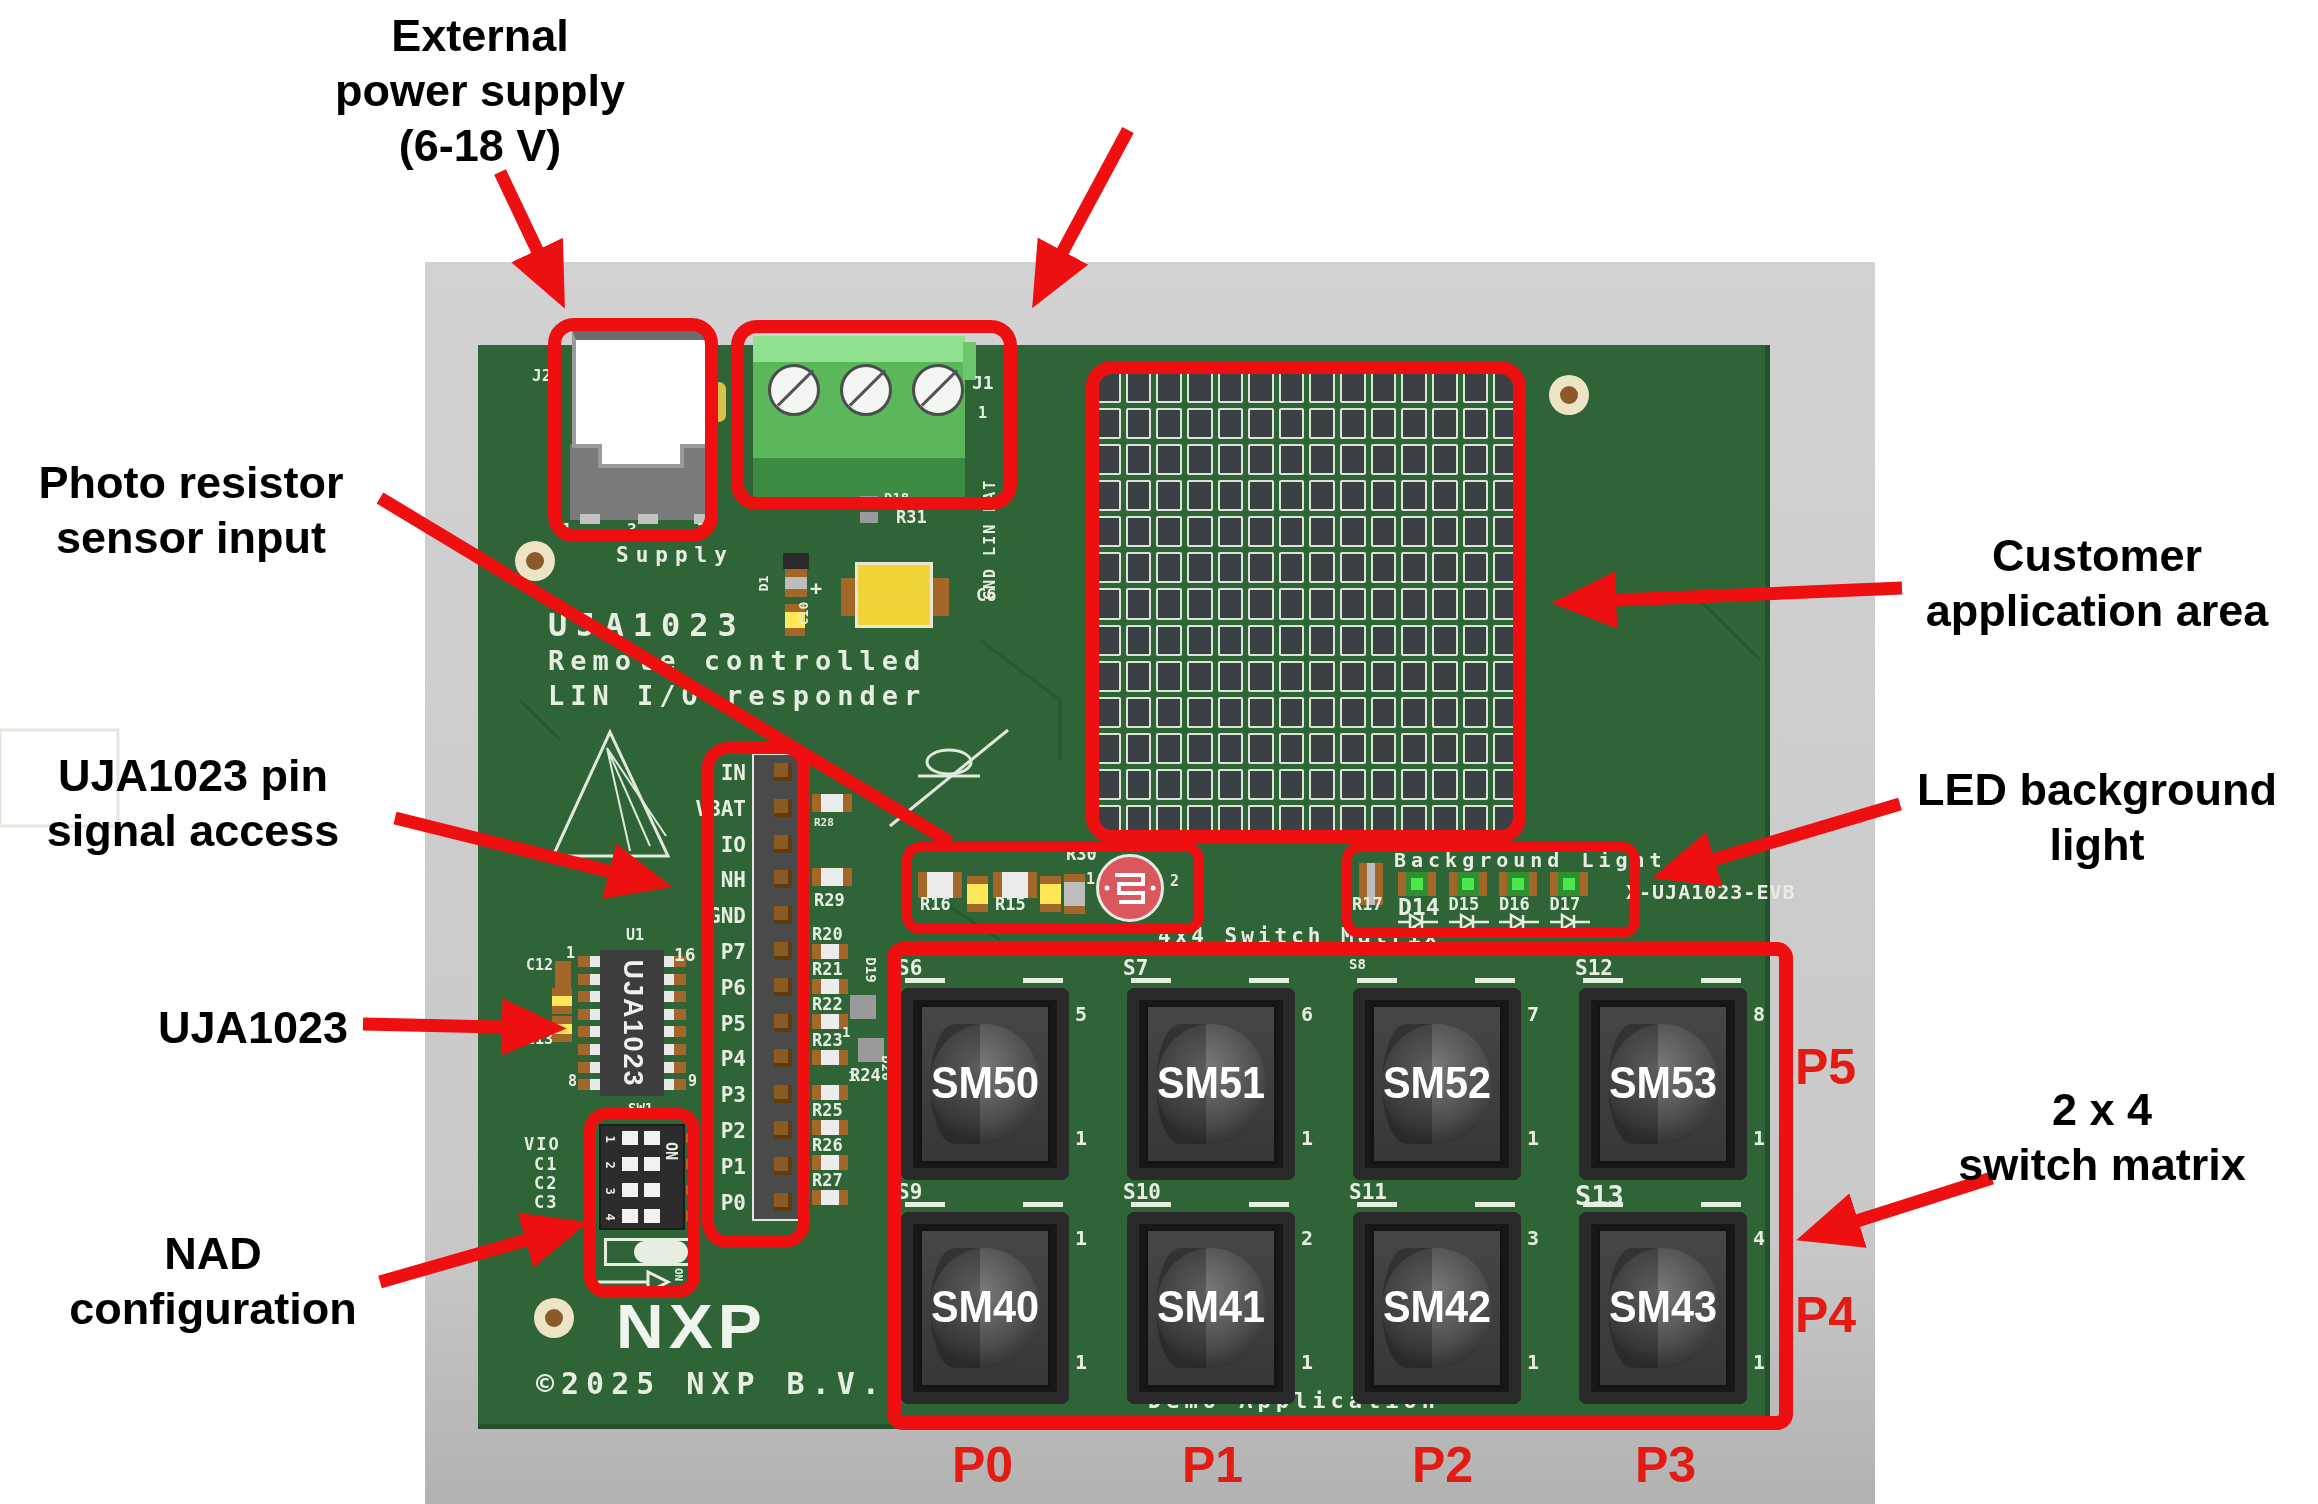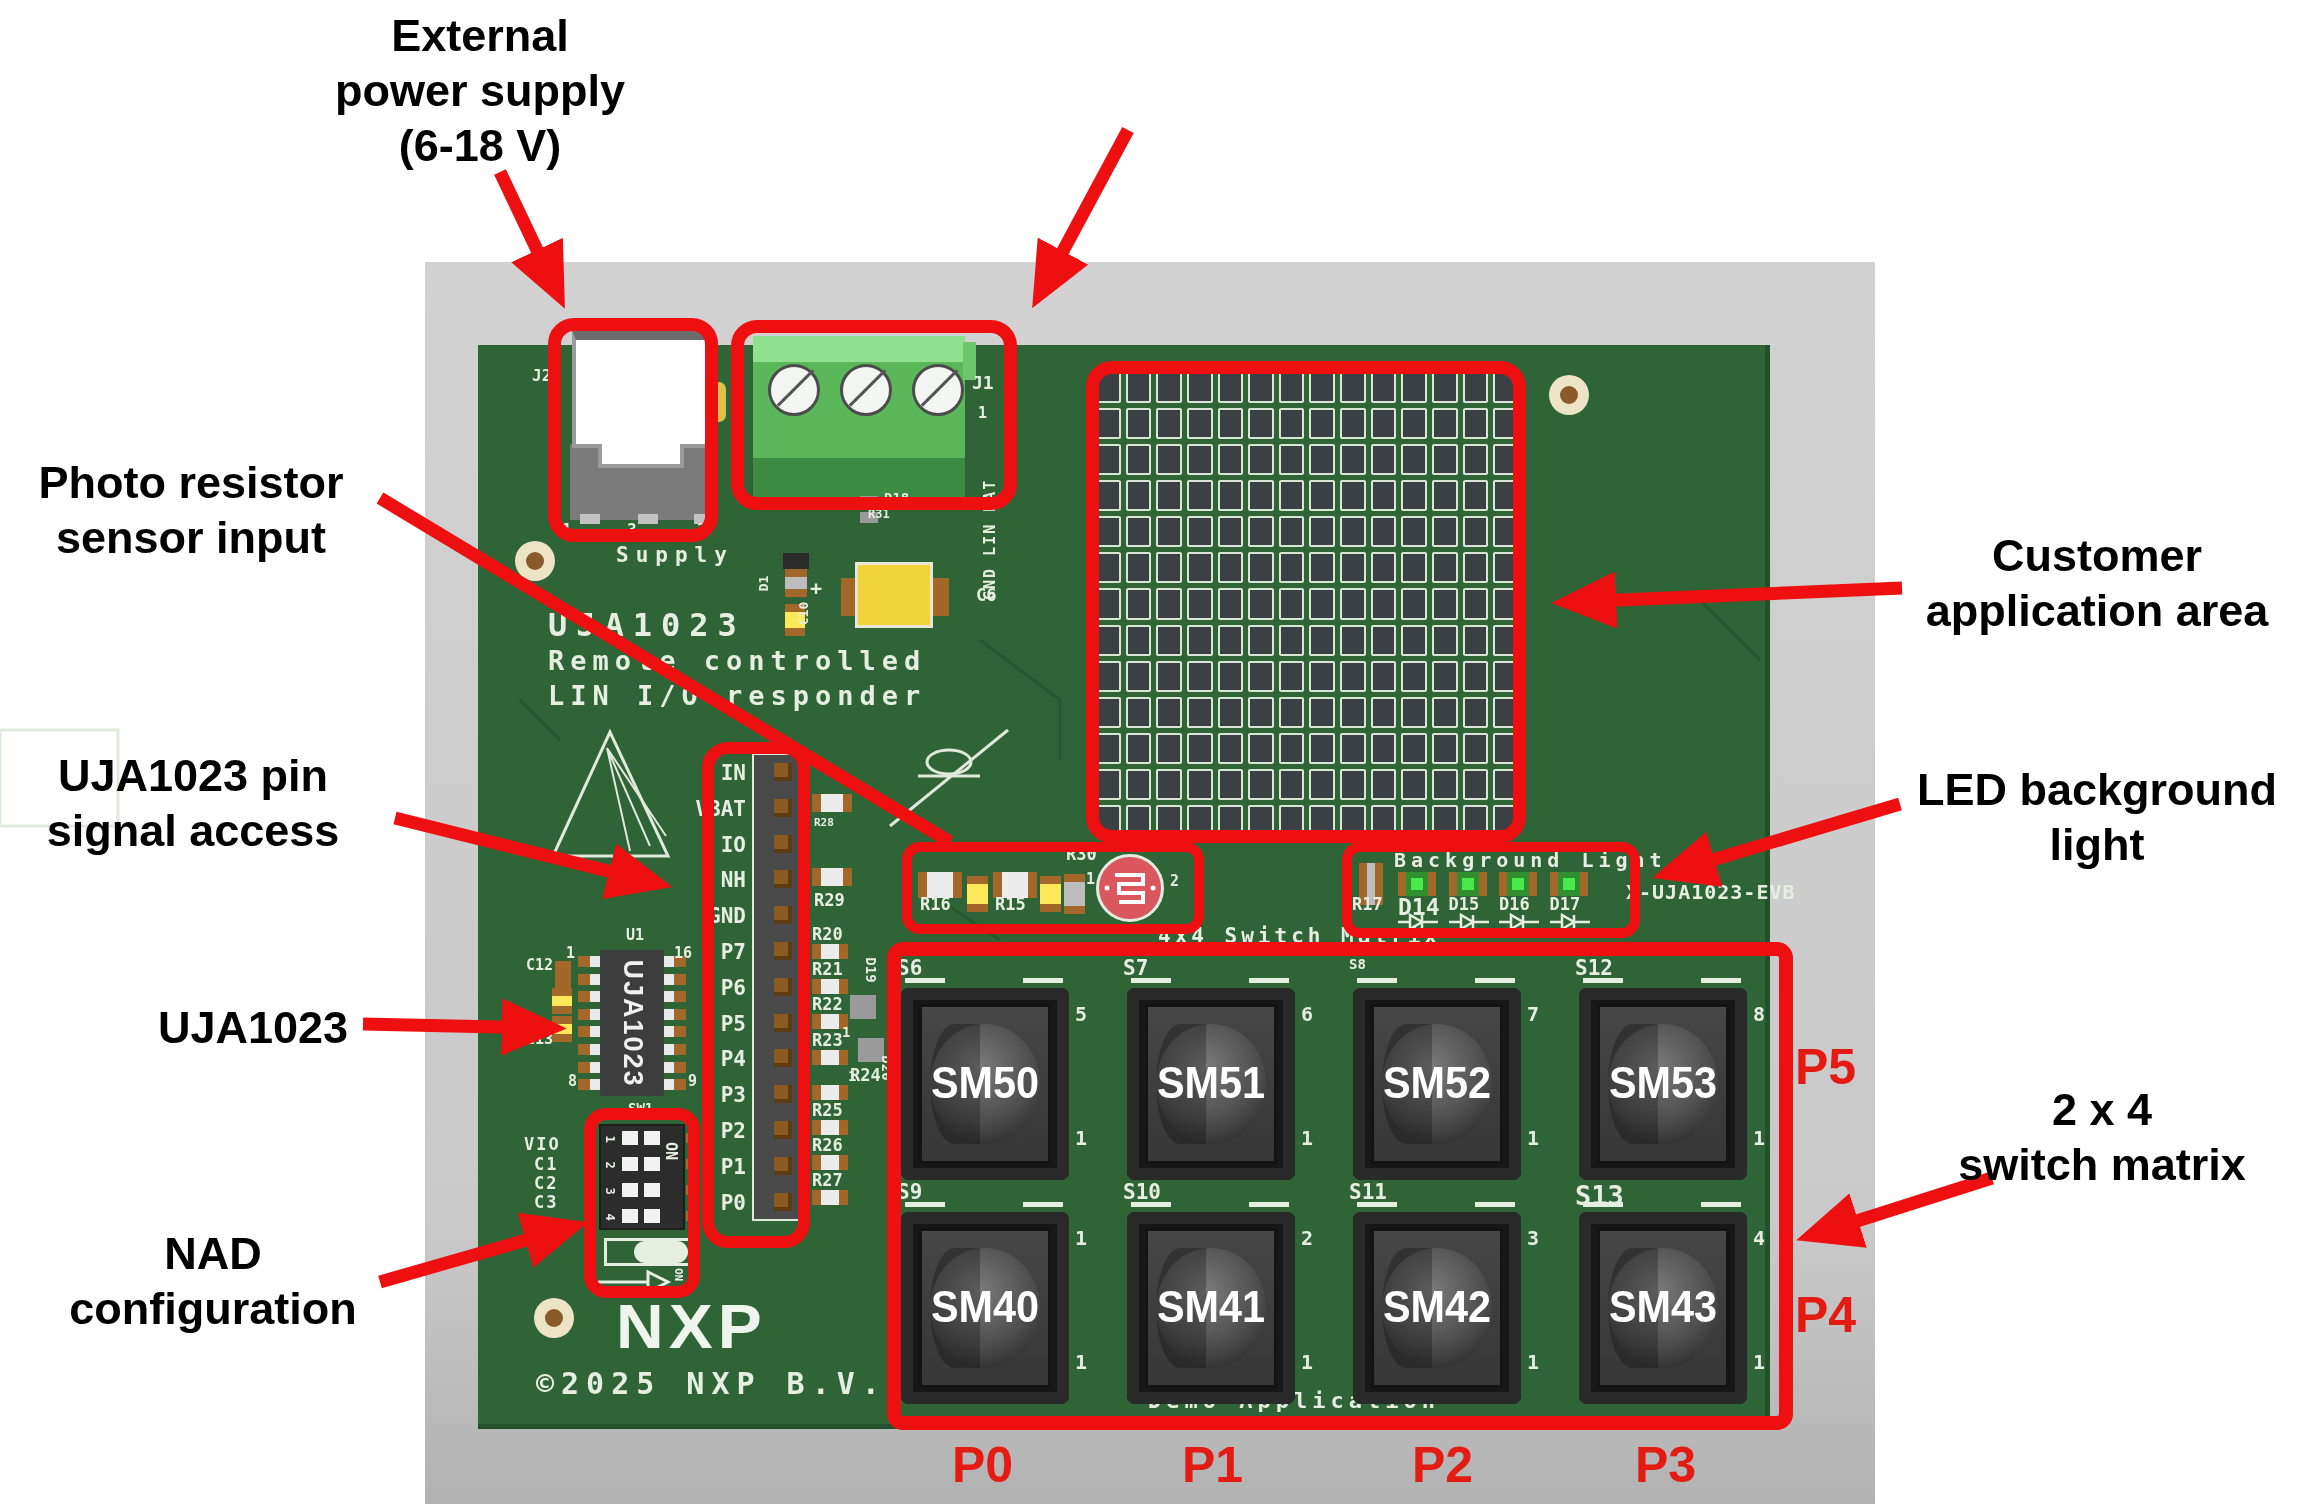--- a/index.html
+++ b/index.html
@@ -128,21 +128,21 @@
   <div class="abs lin-tab"></div>
   <div class="abs screw" style="left:768px;top:364px;"></div>
   <div class="abs screw" style="left:840px;top:364px;"></div>
   <div class="abs screw" style="left:912px;top:364px;"></div>
   <div class="silk" style="left:972px;top:372px;font-size:18px;">J1</div>
   <div class="silk" style="left:978px;top:404px;font-size:15px;">1</div>
   <div class="silk rot" style="left:935px;top:536px;width:110px;text-align:center;font-size:15px;letter-spacing:2px;">GND LIN BAT</div>
   <div class="abs smallchip" style="left:860px;top:496px;width:18px;height:11px;"></div>
   <div class="abs smallchip" style="left:860px;top:512px;width:18px;height:11px;"></div>
   <div class="silk" style="left:884px;top:490px;font-size:14px;">D18</div>
-  <div class="silk" style="left:868px;top:507px;font-size:12px;">R31</div>
+  <div class="silk" style="left:896px;top:507px;font-size:17px;">R31</div>
   <div class="abs" style="left:712px;top:382px;width:14px;height:40px;border-radius:7px;background:#d8c24a;z-index:4;"></div>
 
   <div class="abs" style="left:783px;top:553px;width:26px;height:16px;background:#2b2b2b;z-index:4;"></div>
   <div class="abs capgray" style="left:785px;top:569px;width:22px;height:28px;"></div>
   <div class="silk rot" style="left:756px;top:576px;font-size:13px;">D1</div>
   <div class="abs resv" style="left:785px;top:604px;width:20px;height:32px;"></div>
   <div class="silk" style="left:810px;top:576px;font-size:20px;">+</div>
   <div class="silk rot" style="left:792px;top:606px;font-size:13px;">C10</div>
   <div class="abs c6-pad" style="left:841px;top:578px;"></div>
   <div class="abs c6-pad" style="left:933px;top:578px;"></div>
@@ -165,21 +165,21 @@
   <div class="silk rotcw" style="left:874px;top:1060px;font-size:14px;">D20</div>
   <div class="silk" style="left:848px;top:1068px;font-size:14px;">1</div>
 
   <div class="abs chipbody">
     <div class="chiplbl">
         <span>UJA1023</span>
       </div>
   </div>
   <div class="silk" style="left:626px;top:926px;font-size:15px;">U1</div>
   <div class="silk" style="left:566px;top:944px;font-size:15px;">1</div>
-  <div class="silk" style="left:674px;top:944px;font-size:15px;">16</div>
+  <div class="silk" style="left:674px;top:944px;font-size:18px;">16</div>
   <div class="silk" style="left:568px;top:1072px;font-size:15px;">8</div>
   <div class="silk" style="left:688px;top:1072px;font-size:15px;">9</div>
   <div class="silk" style="left:526px;top:956px;font-size:15px;">C12</div>
   <div class="abs capgray" style="left:548px;top:968px;width:30px;height:16px;transform:rotate(90deg);"></div>
   <div class="abs resv" style="left:552px;top:988px;width:20px;height:26px;"></div>
   <div class="abs resv" style="left:552px;top:1016px;width:20px;height:26px;"></div>
   <div class="silk" style="left:526px;top:1030px;font-size:15px;">C13</div>
 
   <div class="silk" style="left:628px;top:1100px;font-size:14px;">SW1</div>
   <div class="abs dipbody"></div>

